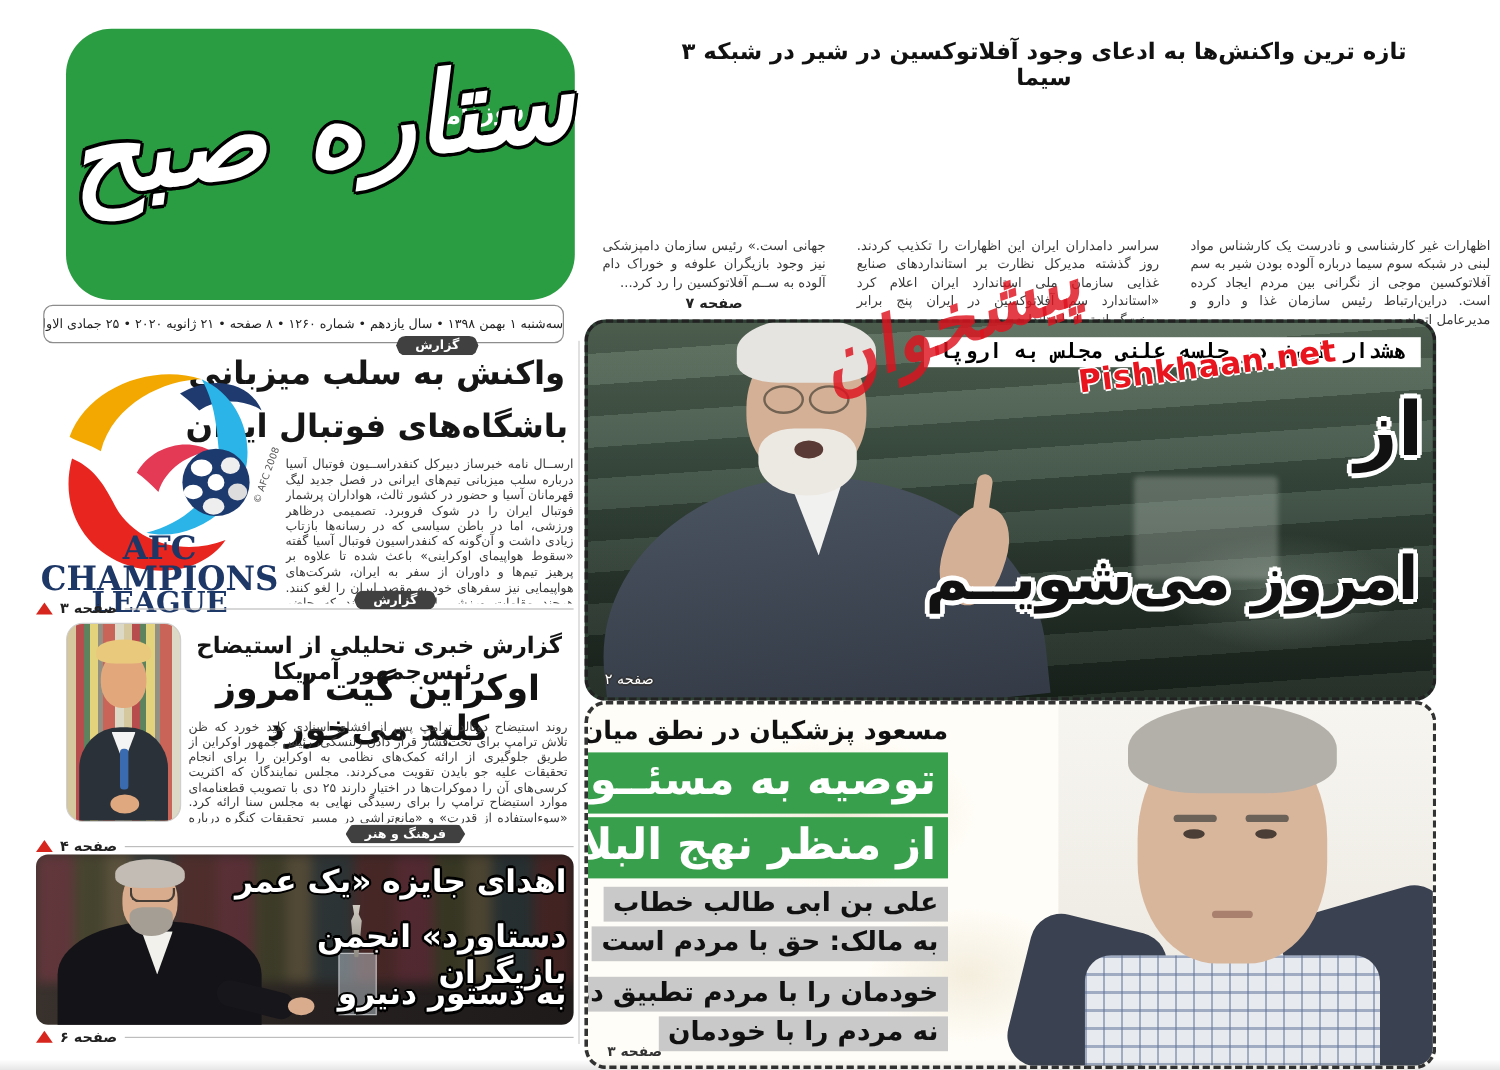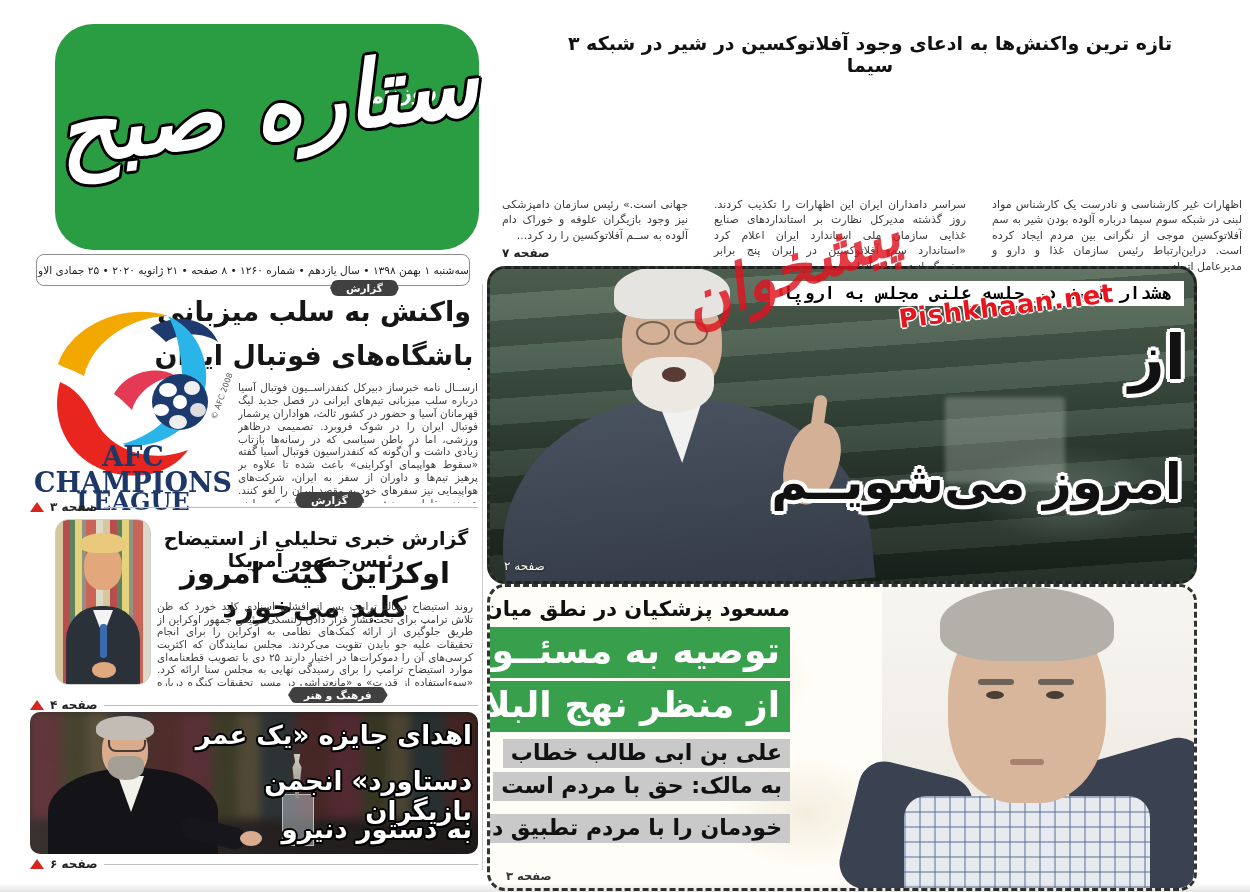--- a/index.html
+++ b/index.html
@@ -13,21 +13,21 @@
   
   .logo-box{left:55px;top:24px;width:424px;height:226px;background:#2a9c42;border-radius:38px;}
   .logo-label{top:58px;right:42px;color:#fff;font-size:21px;font-weight:bold;transform:rotate(-6deg);}
   .logo-name{left:0;right:0;top:30px;text-align:center;font-size:92px;font-weight:bold;font-style:italic;
              color:#fff;transform:rotate(-7deg);letter-spacing:-2px;}
   .top-kicker{left:560px;width:620px;top:32px;text-align:center;font-size:19px;font-weight:bold;color:#111;}
   .main-headline{left:487px;width:760px;top:50px;text-align:center;font-size:92px;font-weight:800;color:#121212;line-height:1.25;}
   .intro-row{left:490px;top:197px;width:752px;height:76px;display:flex;gap:26px;direction:rtl;
              font-size:11px;line-height:1.4;color:#3a3a3a;text-align:justify;overflow:hidden;}
   .intro-col1{width:250px;}  .intro-col2{width:252px;}  .intro-col3{width:186px;}
-  .intro-pageref{text-align:left;font-weight:bold;font-size:12px;color:#222;margin-top:2px;}
+  .intro-pageref{text-align:center;font-weight:bold;font-size:12px;color:#222;margin-top:2px;}
   .dateline{left:36px;top:254px;width:432px;height:30px;border:1.5px solid #8d8d8d;border-radius:8px;
             line-height:30px;text-align:center;font-size:10.6px;color:#222;background:#fff;white-space:nowrap;overflow:hidden;}
   .vline{left:482px;top:284px;width:1px;height:586px;background:#cccccc;}
   
   .ribbon{background:#404040;color:#fff;font-size:10.5px;font-weight:bold;padding:2px 16px;border-radius:8px;
           clip-path:polygon(5% 0,95% 0,100% 50%,95% 100%,5% 100%,0 50%);z-index:6;direction:rtl;}
   
   .pgdiv{display:flex;align-items:center;gap:6px;height:14px;}
   .chev{width:0;height:0;border-left:7px solid transparent;border-right:7px solid transparent;border-bottom:10px solid #d6261d;}
   .pglabel{font-size:12px;font-weight:bold;color:#222;direction:rtl;white-space:nowrap;}
@@ -254,20 +254,21 @@
       <div class="pz-mouth"></div>
     </div>
     <div class="pz-text">
       <div class="pz-kicker">مسعود پزشکیان در نطق میان دستور:</div>
       <div><span class="pz-green">توصیه به مسئــولان</span></div>
       <div><span class="pz-green">از منظر نهج البلاغه</span></div>
       <div><span class="pz-gray">علی بن ابی طالب خطاب</span></div>
       <div><span class="pz-gray">به مالک: حق با مردم است</span></div>
       <div class="pz-gap"></div>
       <div><span class="pz-gray">خودمان را با مردم تطبیق دهیم،</span></div>
+      <div><span class="pz-gray">نه مردم را با خودمان</span></div>
     </div>
     <div class="pz-pageref">صفحه ۳</div>
   </div>
 
   <div class="abs wm-script">پیشخوان</div>
   <div class="abs wm-url">Pishkhaan.net</div>
 
   <div class="abs bottom-shade"></div>
 </div>
 

